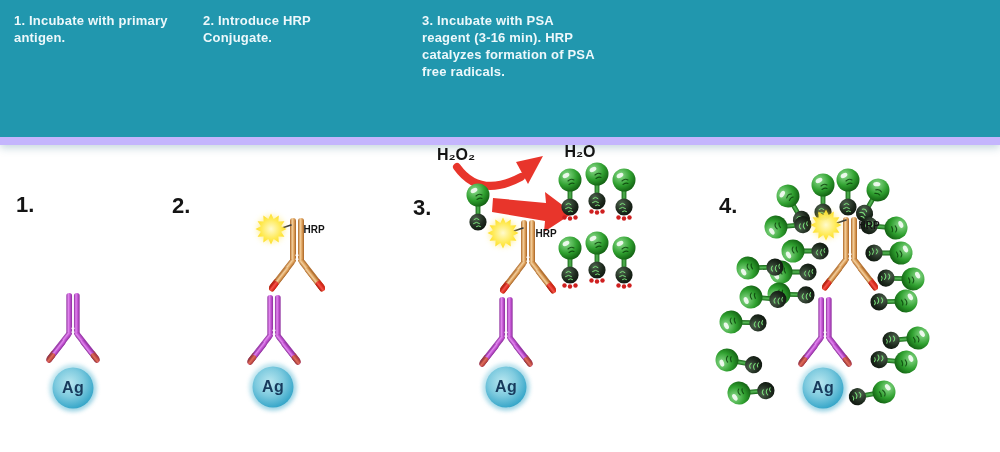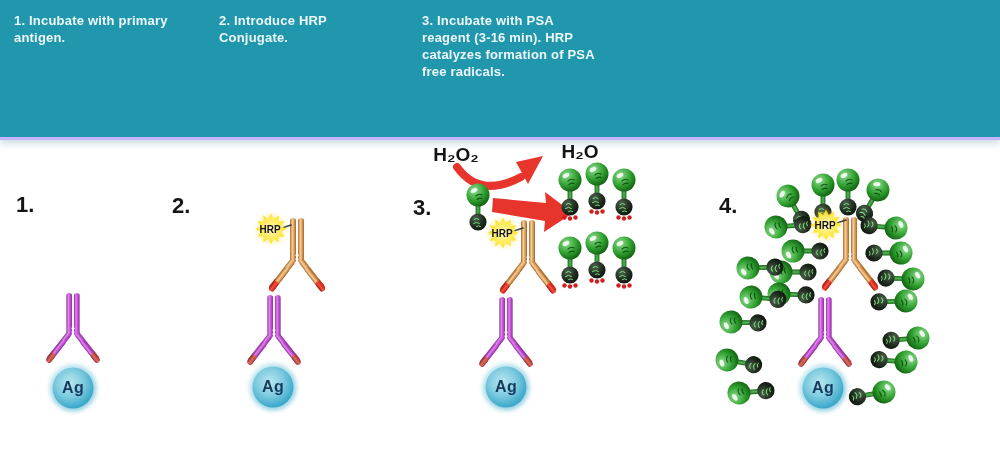--- a/index.html
+++ b/index.html
@@ -1,34 +1,34 @@
 <!DOCTYPE html>
 <html><head>
 <meta charset="utf-8">
 <style>
   html,body{margin:0;padding:0;background:#fff;}
   .stage{position:relative;width:1000px;height:452px;background:#ffffff;overflow:hidden;
          font-family:"Liberation Sans","DejaVu Sans",sans-serif;}
   .band{position:absolute;left:0;top:0;width:100%;height:137px;background:#2197ae;
-        border-bottom:3px solid #c4b5fd;box-shadow:0 3px 8px rgba(50,110,135,.28);}
+        border-bottom:8px solid #c4b5fd;box-shadow:0 3px 8px rgba(50,110,135,.28);}
   .step-text{position:absolute;top:12px;color:#edf8fb;font-size:13px;font-weight:bold;
              line-height:17px;letter-spacing:.2px;}
   .st1{left:14px;width:180px}
-  .st2{left:219px;width:152px}
+  .st2{left:203px;width:152px}
   .st3{left:422px;width:176px}
   .st4{left:764px;width:172px}
   svg.art{position:absolute;left:0;top:0;}
   .num{position:absolute;font-size:22px;font-weight:bold;color:#141414;}
   .n1{left:16px;top:192px}.n2{left:172px;top:193px}.n3{left:413px;top:195px}.n4{left:719px;top:193px}
   .lbl{position:absolute;transform:translate(-50%,-50%);font-weight:bold;white-space:nowrap;color:#141414;}
   .ag-lbl{font-size:16px;color:#173a5c;letter-spacing:.3px;text-align:center;}
   .ag1{left:73px;top:388px}.ag2{left:273px;top:387px}.ag3{left:506px;top:387px}.ag4{left:823px;top:388px}
-  .hrp-lbl{font-size:10px;}
+  .hrp-lbl{font-size:10px;margin-left:44px;}
   .hrp2{left:270px;top:229px}.hrp3{left:502px;top:233px}.hrp4{left:825px;top:225px}
-  .chem-lbl{font-size:19px;}
+  .chem-lbl{font-size:16px;}
   .h2o2{left:456px;top:155px}.h2o{left:580px;top:152px}
 </style>
 </head>
 <body>
 
 <div class="stage">
 
   <div class="band">
     <div class="step-text st1">1. Incubate with primary antigen.</div>
     <div class="step-text st2">2. Introduce HRP Conjugate.</div>

